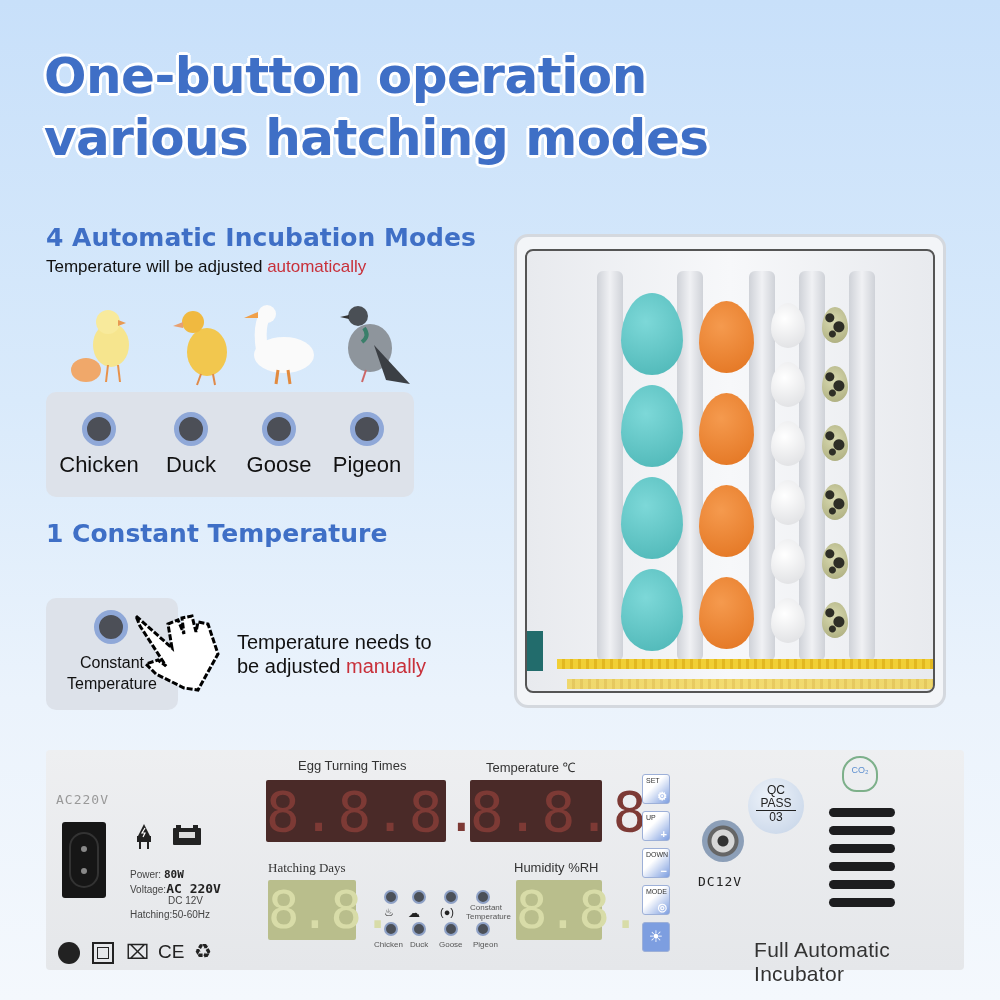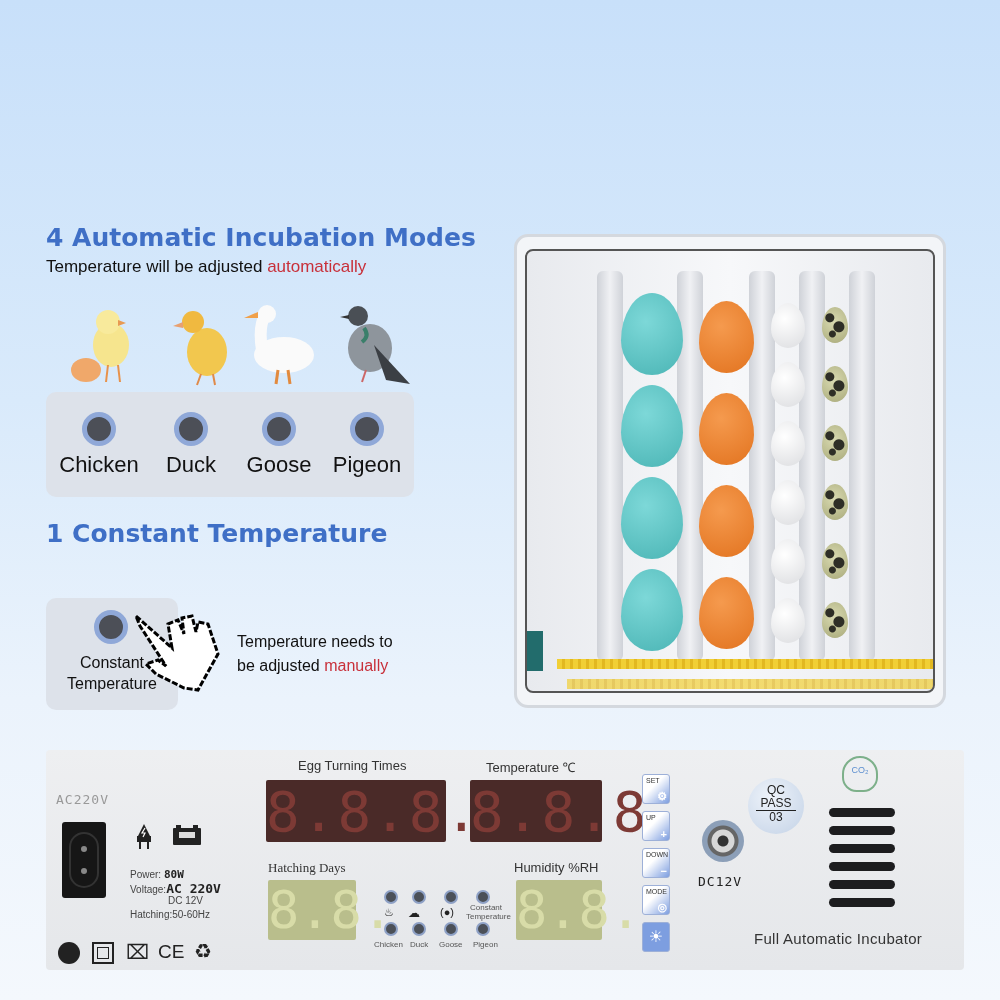--- a/index.html
+++ b/index.html
@@ -117,20 +117,22 @@
     border: 1px solid #9db0d8; border-radius: 3px;
     font-size: 7px; color: #333; padding: 2px 0 0 3px;
   }
   .key .sym { position: absolute; right: 2px; bottom: 0px; font-size: 11px; color: #fff; font-weight: bold; }
   .vent { position: absolute; left: 783px; width: 66px; height: 9px; background: #1d1d1f; border-radius: 5px; }
 </style>
 </head>
 <body>
 
 <div class="abs headline">
+  <div>One-button operation</div>
+  <div>various hatching modes</div>
 </div>
 
 <div class="abs section-title" style="left:46px; top:220px;">4 Automatic Incubation Modes</div>
 <div class="abs sub" style="left:46px; top:257px;">
   <span>Temperature will be adjusted </span><span class="red">automatically</span>
 </div>
 
 <svg class="abs bird" style="left:66px;" viewBox="0 0 80 90">
   <ellipse cx="20" cy="70" rx="15" ry="12" fill="#f0a86a"></ellipse>
   <ellipse cx="45" cy="45" rx="18" ry="22" fill="#f6e58e"></ellipse>
@@ -191,21 +193,21 @@
   <div style="position:absolute; left:0; right:0; top:54px; text-align:center; font-size:16px; line-height:21px; color:#111;">
     <div>Constant</div>
     <div>Temperature</div>
   </div>
 </div>
 
 <svg class="abs" style="left:132px; top:604px; width:100px; height:90px;" viewBox="0 0 100 90">
   <path d="M4,12 L40,44 L36,20 L46,16 L52,30 L50,14 L60,12 L64,28 L66,18 L76,20 L86,50 L66,86 L52,84 L24,70 L14,60 L26,56 L34,62 L8,22 Z" fill="#fff" stroke="#000" stroke-width="3" stroke-dasharray="6 2" stroke-linejoin="miter"></path>
 </svg>
 
-<div class="abs" style="left:237px; top:630px; font-size:16px; line-height:24px; color:#111;">
+<div class="abs" style="left:237px; top:630px; font-size:20px; line-height:24px; color:#111;">
   <div>Temperature needs to</div>
   <div><span>be adjusted </span><span class="red">manually</span></div>
 </div>
 
 <div class="abs incubator">
   <div class="inc-inner">
     <div class="roller" style="left:70px;"></div>
     <div class="roller" style="left:150px;"></div>
     <div class="roller" style="left:222px;"></div>
     <div class="roller" style="left:272px;"></div>
@@ -328,14 +330,14 @@
 
   <div style="position:absolute; left:796px; top:6px; width:36px; height:36px; border:2px solid #7db08a; border-radius:50% 50% 40% 40%; text-align:center; font-size:9px; color:#5d8fd0; line-height:24px;">CO₂</div>
 
   <div class="vent" style="top:58px;"></div>
   <div class="vent" style="top:76px;"></div>
   <div class="vent" style="top:94px;"></div>
   <div class="vent" style="top:112px;"></div>
   <div class="vent" style="top:130px;"></div>
   <div class="vent" style="top:148px;"></div>
 
-  <div style="position:absolute; left:708px; top:180px; font-size:15px; color:#333; letter-spacing:0.3px;">Full Automatic Incubator</div>
+  <div style="position:absolute; left:708px; top:188px; font-size:21px; color:#333; letter-spacing:0.3px;">Full Automatic Incubator</div>
 </div>
 
 </body></html>

